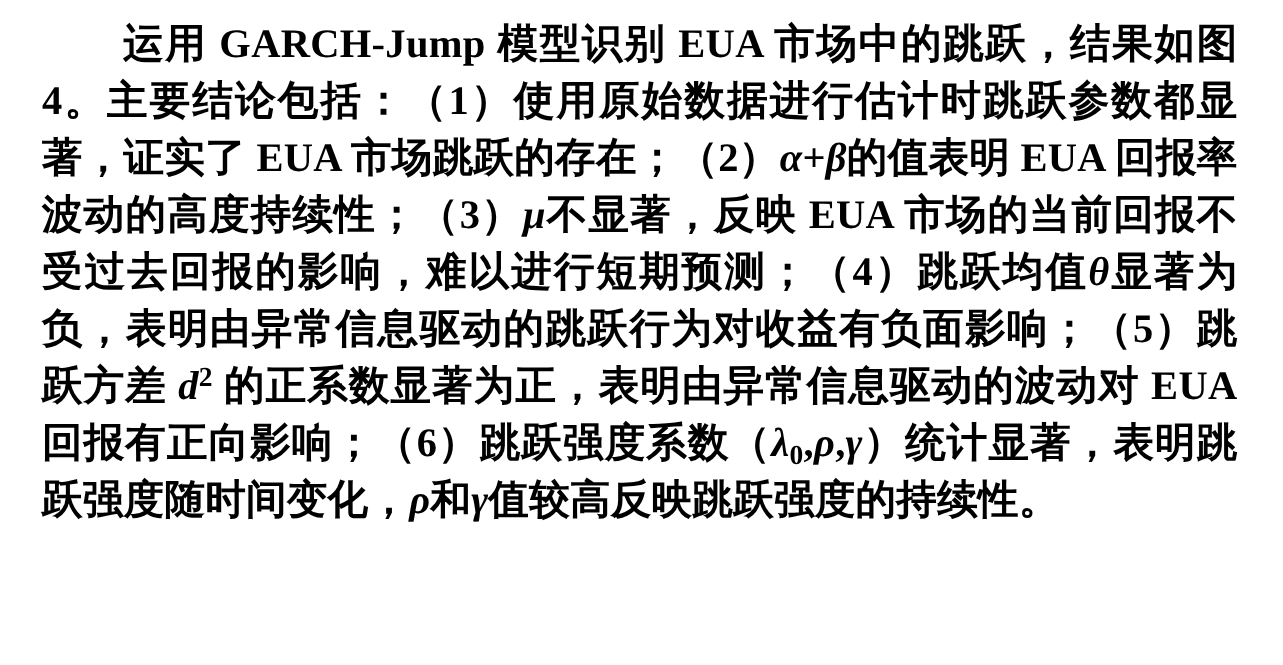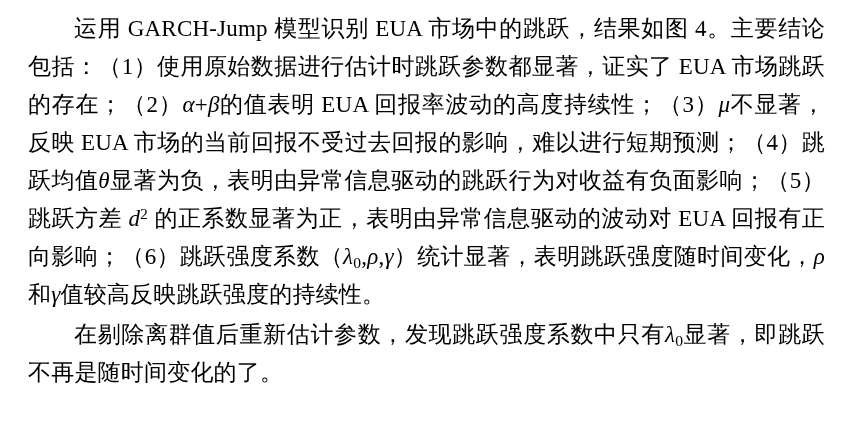--- a/index.html
+++ b/index.html
@@ -16,25 +16,26 @@
   }
   .page {
     position: relative;
     width: 855px;
     height: 443px;
     box-sizing: border-box;
     padding: 10px 30px 10px 28px;
     background: #ffffff;
   }
   .body-text {
-    font-size: 23px;
+    font-size: 27px;
     line-height: 38px;
     text-align: justify;
     text-justify: inter-ideograph;
     letter-spacing: 0.2px;
+    font-weight: bold;
   }
   .para {
     margin: 0;
     text-indent: 2em;
   }
   .para + .para {
     margin-top: 2px;
   }
   .sym {
     font-family: "Liberation Serif", "DejaVu Serif", serif;
@@ -59,16 +60,15 @@
   }
 </style>
 </head>
 <body>
 
 <div class="page">
   <div class="body-text">
 
     <p class="para"><span>运用 GARCH-Jump 模型识别 EUA 市场中的跳跃，结果如图 4。主要结论包括：（1）使用原始数据进行估计时跳跃参数都显著，证实了 EUA 市场跳跃的存在；（2）</span><span class="sym ital">α</span><span>+</span><span class="sym ital">β</span><span>的值表明 EUA 回报率波动的高度持续性；（3）</span><span class="sym ital">μ</span><span>不显著，反映 EUA 市场的当前回报不受过去回报的影响，难以进行短期预测；（4）跳跃均值</span><span class="sym ital">θ</span><span>显著为负，表明由异常信息驱动的跳跃行为对收益有负面影响；（5）跳跃方差 </span><span class="sym ital">d</span><sup>2</sup><span> 的正系数显著为正，表明由异常信息驱动的波动对 EUA 回报有正向影响；（6）跳跃强度系数（</span><span class="sym ital">λ</span><sub>0</sub><span>,</span><span class="sym ital">ρ</span><span>,</span><span class="sym ital">γ</span><span>）统计显著，表明跳跃强度随时间变化，</span><span class="sym ital">ρ</span><span>和</span><span class="sym ital">γ</span><span>值较高反映跳跃强度的持续性。</span></p>
 
-    <p class="para"><span>在剔除离群值后重新估计参数，发现跳跃强度系数中只有</span><span class="sym ital">λ</span><sub>0</sub><span>显著，即跳跃不再是随时间变化的了。</span></p>
 
   </div>
 </div>
 
 </body></html>

